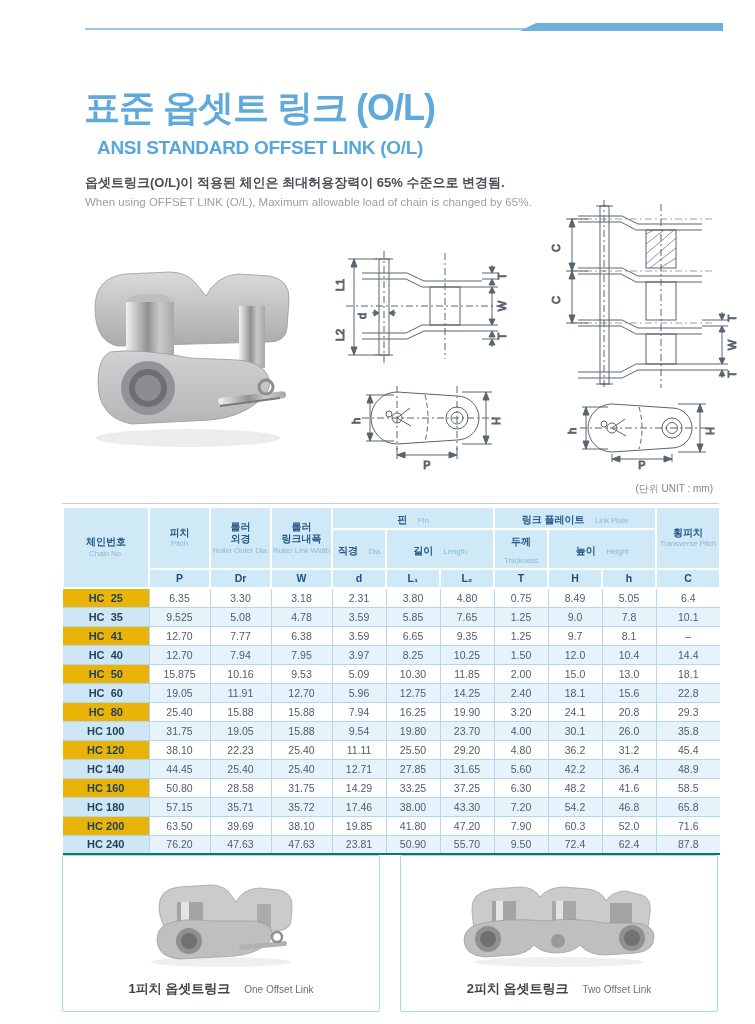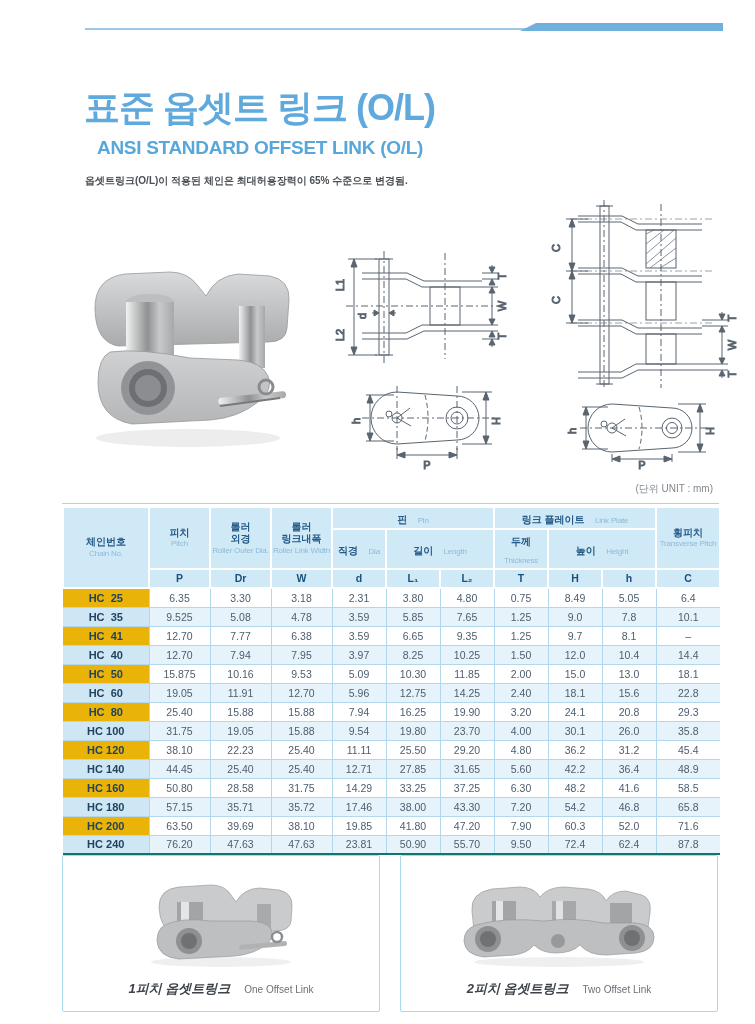--- a/index.html
+++ b/index.html
@@ -9,21 +9,21 @@
 
   
   .rule-thin  { position:absolute; left:85px; top:28px; width:445px; height:2px; background:#9cc6e6; }
   .rule-thick { position:absolute; left:520px; top:23px; width:203px; height:8px; background:#6fb0dd;
                 clip-path:polygon(0 100%, 16px 0, 100% 0, 100% 100%); }
   .side-tab   { position:absolute; left:751px; top:0; width:3px; height:183px; background:#9ccfdd; }
 
   
   .title    { position:absolute; left:84px; top:84px; font-size:36px; font-weight:800; color:#5fa9dc; letter-spacing:-1px; }
   .subtitle { position:absolute; left:97px; top:137px; font-size:19px; font-weight:700; color:#57a7da; letter-spacing:-0.3px; }
-  .desc-ko  { position:absolute; left:85px; top:174px; font-size:10px; font-weight:700; color:#4a4f55;text-align:center; }
+  .desc-ko  { position:absolute; left:85px; top:174px; font-size:13px; font-weight:700; color:#4a4f55;text-align:center; }
   .desc-en  { position:absolute; left:85px; top:196px; font-size:11.5px; color:#9aa0a6; }
 
   
   .photo { position:absolute; left:70px; top:230px; width:235px; height:225px; }
   .diag1 { position:absolute; left:332px; top:243px; width:182px; height:228px; }
   .diag2 { position:absolute; left:542px; top:196px; width:207px; height:274px; }
   .diag text { fill:#55606b; font-family:"Liberation Sans",sans-serif; font-size:11px; }
   .unit-note { position:absolute; right:37px; top:482px; font-size:10px; color:#80888f; }
 
   
@@ -41,35 +41,36 @@
   tbody tr:nth-child(even) td { background:#e7f3fb; }
   tbody tr:nth-child(even) th { background:#cfe7f5; }
   tbody tr td:last-child { border-right:none; }
   tbody tr:last-child th, tbody tr:last-child td { border-bottom:2px solid #0f766e; }
 
   
   .fbox { position:absolute; top:855px; width:318px; height:157px; border:1px solid #a9d9ea; border-radius:2px; background:#fff; }
   .fbox.left { left:62px; } .fbox.right { left:400px; }
   .fbox .img { position:absolute; left:0; right:0; top:10px; height:105px; display:flex; align-items:center; justify-content:center; }
   .fbox .cap { position:absolute; left:0; right:0; bottom:13px; text-align:center; }
-  .cap .ko { font-size:13px; font-weight:700; color:#3d434a;font-style:italic; }
+  .cap .ko { font-size:13px; font-weight:700; color:#3d434a; }
   .cap .en { font-size:10px; color:#6a7177; margin-left:14px; }
 </style>
 </head>
 <body>
 
 <div class="page">
 
   <div class="rule-thin"></div>
   <div class="rule-thick"></div>
   <div class="side-tab"></div>
 
   <h1 class="title">표준 옵셋트 링크 (O/L)</h1>
   <h2 class="subtitle">ANSI STANDARD OFFSET LINK (O/L)</h2>
   <p class="desc-ko">옵셋트링크(O/L)이 적용된 체인은 최대허용장력이 65% 수준으로 변경됨.</p>
+  <p class="desc-en">When using OFFSET LINK (O/L), Maximum allowable load of chain is changed by 65%.</p>
 
   <svg class="photo" viewBox="0 0 235 225">
     <defs>
       <linearGradient id="gCyl" x1="0" y1="0" x2="1" y2="0">
         <stop offset="0" stop-color="#f2f2f2"></stop>
           <stop offset="0.45" stop-color="#8f9193"></stop>
         <stop offset="0.7" stop-color="#c8c9ca"></stop>
           <stop offset="1" stop-color="#a7a8aa"></stop>
       </linearGradient>
       <linearGradient id="gPlate" x1="0" y1="0" x2="0" y2="1">

